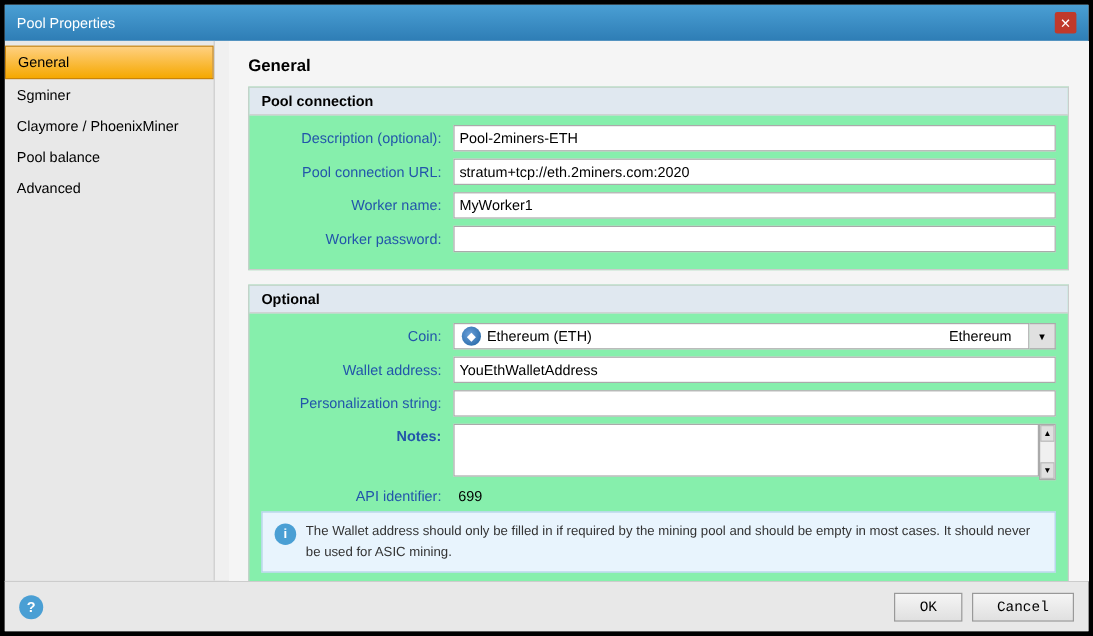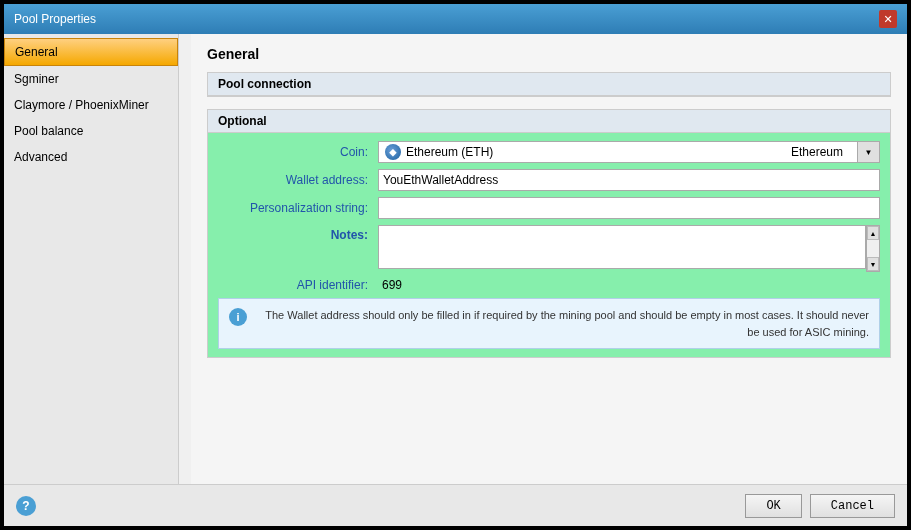--- a/index.html
+++ b/index.html
@@ -234,21 +234,20 @@
       color: white;
       font-size: 11px;
       font-weight: bold;
       flex-shrink: 0;
       margin-top: 1px;
     }
     .info-text {
       font-size: 11px;
       color: #333;
       line-height: 1.5;
-      text-align: right;
     }
     .footer {
       display: flex;
       justify-content: space-between;
       align-items: center;
       padding: 8px 12px;
       background: #e8e8e8;
       border-top: 1px solid #ccc;
       height: 42px;
       flex-shrink: 0;
@@ -313,20 +312,38 @@
       <div class="sidebar-item">
         <span>Advanced</span>
       </div>
     </div>
 
     <div class="main-panel">
       <div class="main-title">General</div>
 
       <div class="section">
         <div class="section-header">Pool connection</div>
+        <div class="section-content">
+          <div class="form-row">
+            <label class="form-label">Description (optional):</label>
+            <input class="form-input" type="text" value="Pool-2miners-ETH" style="">
+          </div>
+          <div class="form-row">
+            <label class="form-label">Pool connection URL:</label>
+            <input class="form-input" type="text" value="stratum+tcp://eth.2miners.com:2020" style="">
+          </div>
+          <div class="form-row">
+            <label class="form-label">Worker name:</label>
+            <input class="form-input" type="text" value="MyWorker1" style="">
+          </div>
+          <div class="form-row">
+            <label class="form-label">Worker password:</label>
+            <input class="form-input" type="password" style="">
+          </div>
+        </div>
       </div>
 
       <div class="section">
         <div class="section-header">Optional</div>
         <div class="section-content">
 
           <div class="form-row">
             <label class="form-label">Coin:</label>
             <div class="coin-row">
               <div class="coin-select-left">

